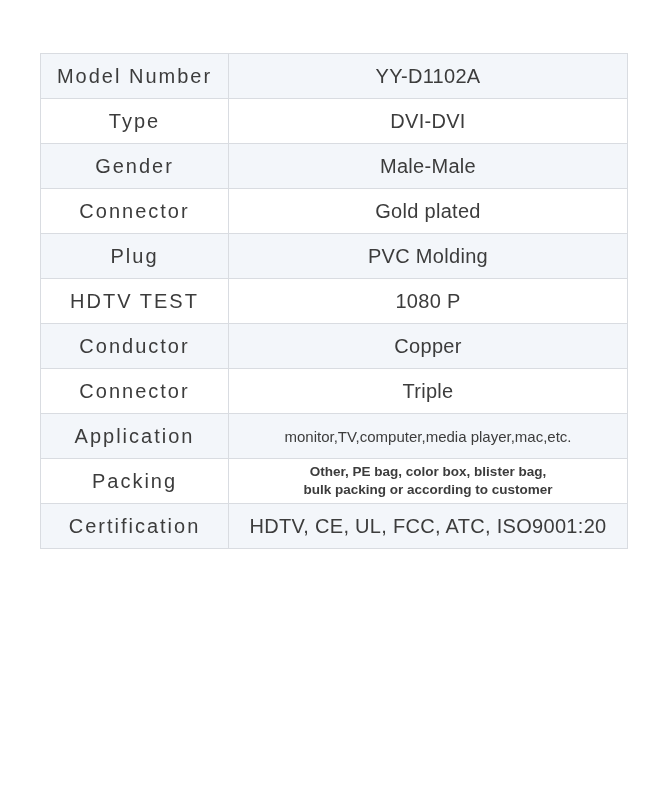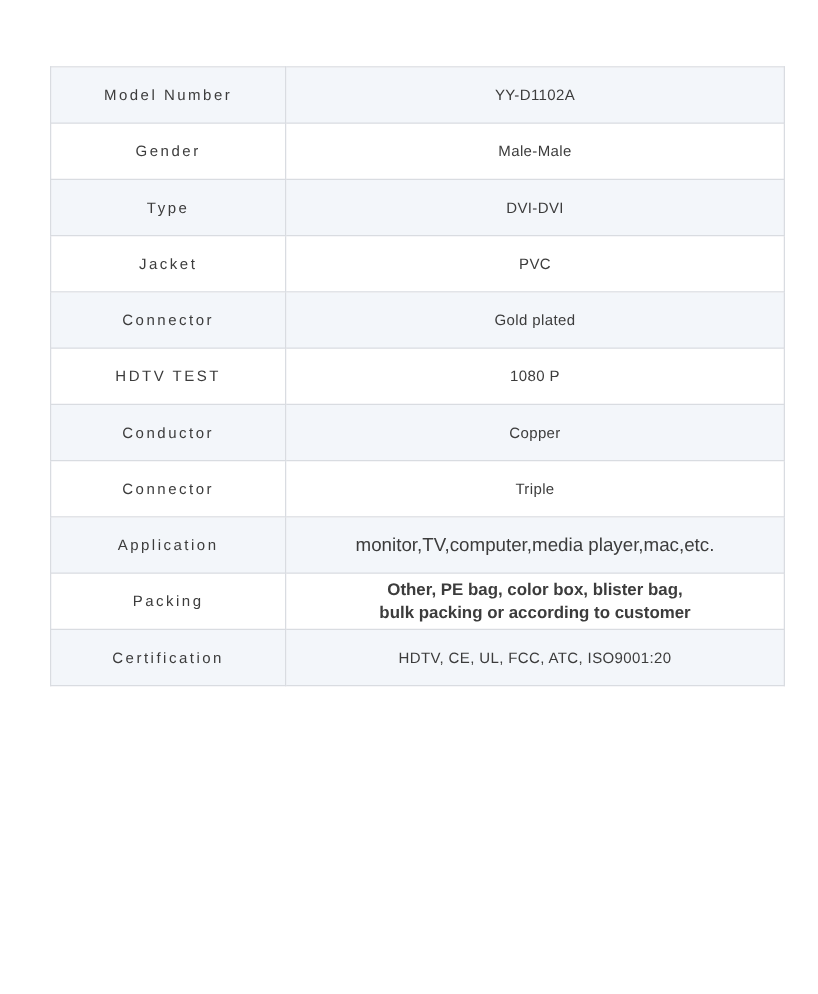--- a/index.html
+++ b/index.html
@@ -26,21 +26,21 @@
     table-layout: fixed;
     border: 1px solid #b7bac0;
   }
   table.spec-table td {
     border: 1px solid #d9dce1;
     height: 44px;
     padding: 0 6px;
     text-align: center;
     vertical-align: middle;
     color: #3c3c3c;
-    font-size: 12px;
+    font-size: 20px;
     overflow: hidden;
   }
   table.spec-table tr:nth-child(odd) {
     background: #f3f6fa;
   }
   table.spec-table tr:nth-child(even) {
     background: #ffffff;
   }
   td.label-cell {
     width: 175px;
@@ -67,34 +67,34 @@
 <body>
 
 <div class="page">
   <table class="spec-table">
     <tbody>
         <tr>
           <td class="label-cell">Model Number</td>
           <td class="value-cell">YY-D1102A</td>
         </tr>
         <tr>
+          <td class="label-cell">Type</td>
+          <td class="value-cell">DVI-DVI</td>
+        </tr>
+        <tr>
           <td class="label-cell">Gender</td>
           <td class="value-cell">Male-Male</td>
         </tr>
         <tr>
-          <td class="label-cell">Type</td>
-          <td class="value-cell">DVI-DVI</td>
+          <td class="label-cell">Connector</td>
+          <td class="value-cell">Gold plated</td>
         </tr>
         <tr>
-          <td class="label-cell">Jacket</td>
-          <td class="value-cell">PVC</td>
-        </tr>
-        <tr>
-          <td class="label-cell">Connector</td>
-          <td class="value-cell">Gold plated</td>
+          <td class="label-cell">Plug</td>
+          <td class="value-cell">PVC Molding</td>
         </tr>
         <tr>
           <td class="label-cell">HDTV TEST</td>
           <td class="value-cell">1080 P</td>
         </tr>
         <tr>
           <td class="label-cell">Conductor</td>
           <td class="value-cell">Copper</td>
         </tr>
         <tr>

